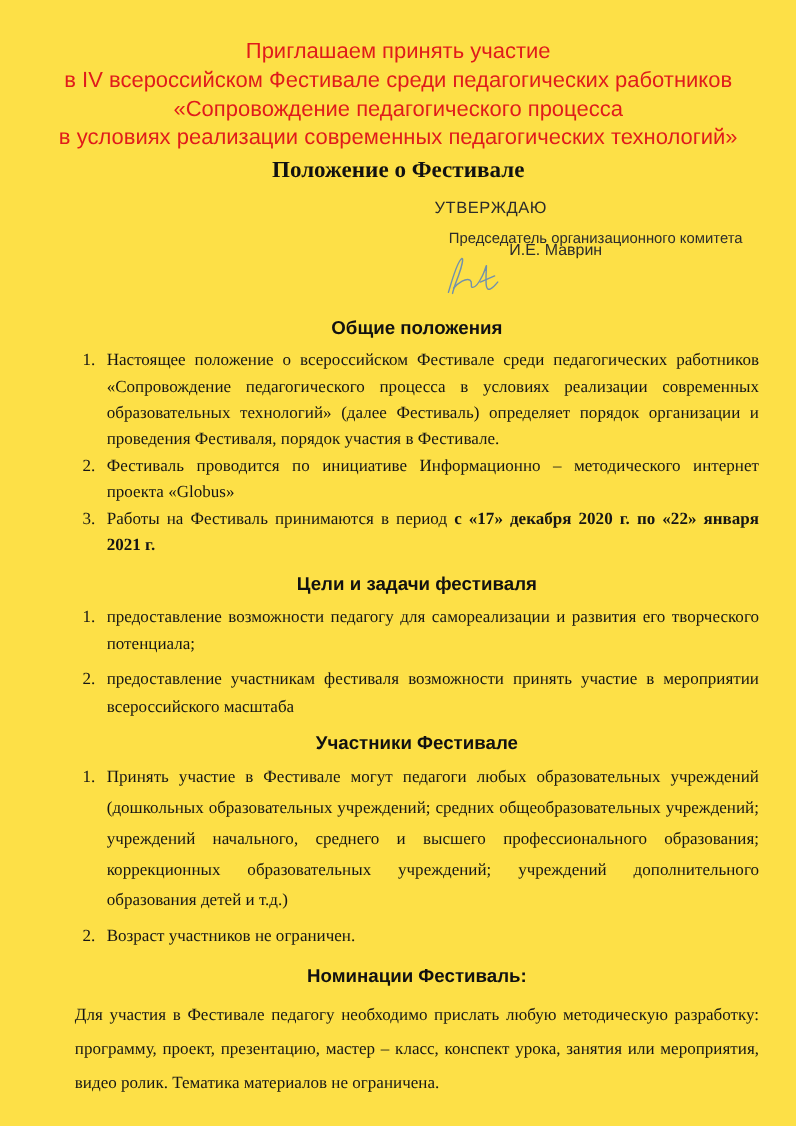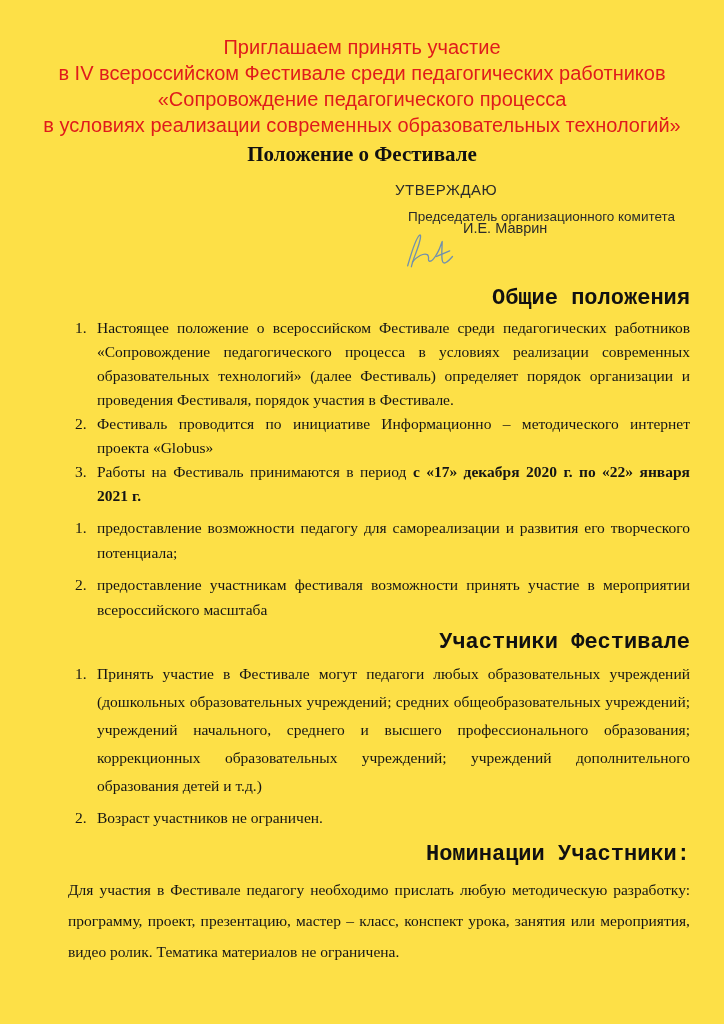--- a/index.html
+++ b/index.html
@@ -78,23 +78,23 @@
   }
   .signer {
     font-size: 14.5px;
     margin-left: 4px;
     margin-top: -6px;
   }
 
   
   .sec-heading {
     margin: 0;
-    text-align: right;
-    font-family: Liberation Mono, monospace;
-    font-size: 22px;
+    text-align: center;
+    font-family: Liberation Sans, sans-serif;
+    font-size: 17px;
     line-height: 21px;
     font-weight: bold;
     color: #111111;
   }
   .h-general      { margin-top: 18px; }
   .h-goals        { margin-top: 12px; }
   .h-participants { margin-top: 10px; }
   .h-nominations  { margin-top: 12px; }
 
   ol.num-list {
@@ -135,21 +135,21 @@
 </style>
 </head>
 <body>
 
 <div class="page">
 
   <header class="invite">
     <div class="invite-line">Приглашаем принять участие</div>
     <div class="invite-line">в IV всероссийском Фестивале среди педагогических работников</div>
     <div class="invite-line">«Сопровождение педагогического процесса</div>
-    <div class="invite-line">в условиях реализации современных образовательных технологий»</div>
+    <div class="invite-line">в условиях реализации современных педагогических технологий»</div>
   </header>
 
   <h1 class="doc-title">Положение о Фестивале</h1>
 
   <div class="approval">
     <div class="approve-label">УТВЕРЖДАЮ</div>
     <div class="approve-role">Председатель организационного комитета</div>
     <div class="sign-row">
       <svg class="signature-svg" width="56" height="42" viewBox="0 0 60 44" aria-hidden="true">
         <g fill="none" stroke="#6288b8" stroke-width="1.4" stroke-linecap="round" stroke-linejoin="round" opacity="0.9">
@@ -168,35 +168,36 @@
       <span>Настоящее положение о всероссийском Фестивале среди педагогических  работников «Сопровождение педагогического процесса в условиях реализации современных образовательных технологий» (далее Фестиваль) определяет порядок организации и проведения Фестиваля, порядок участия в Фестивале.</span>
     </li>
     <li>
       <span>Фестиваль проводится по инициативе Информационно – методического  интернет проекта «Globus»</span>
     </li>
     <li>
       <span>Работы на Фестиваль принимаются в период </span><span class="bold-inline">с «17» декабря 2020 г. по «22» января  2021 г.</span>
     </li>
   </ol>
 
+  <h2 class="sec-heading h-goals">Цели и задачи фестиваля</h2>
   <ol class="num-list list-goals">
     <li>
       <span>предоставление возможности педагогу для самореализации и развития его творческого потенциала;</span>
     </li>
     <li>
       <span>предоставление участникам фестиваля возможности принять участие в мероприятии всероссийского масштаба</span>
     </li>
   </ol>
 
   <h2 class="sec-heading h-participants">Участники Фестивале</h2>
   <ol class="num-list list-participants">
     <li>
       <span>Принять участие в Фестивале могут педагоги  любых образовательных учреждений (дошкольных образовательных учреждений; средних общеобразовательных учреждений; учреждений начального, среднего и высшего профессионального образования; коррекционных образовательных учреждений; учреждений дополнительного образования детей и т.д.)</span>
     </li>
     <li>
       <span>Возраст участников не ограничен.</span>
     </li>
   </ol>
 
-  <h2 class="sec-heading h-nominations">Номинации Участники:</h2>
+  <h2 class="sec-heading h-nominations">Номинации Фестиваль:</h2>
   <p class="nominations-body">Для участия в Фестивале педагогу необходимо прислать любую методическую разработку: программу, проект,  презентацию, мастер – класс, конспект урока, занятия или мероприятия, видео ролик. Тематика материалов не ограничена.</p>
 
 </div>
 
 </body></html>

